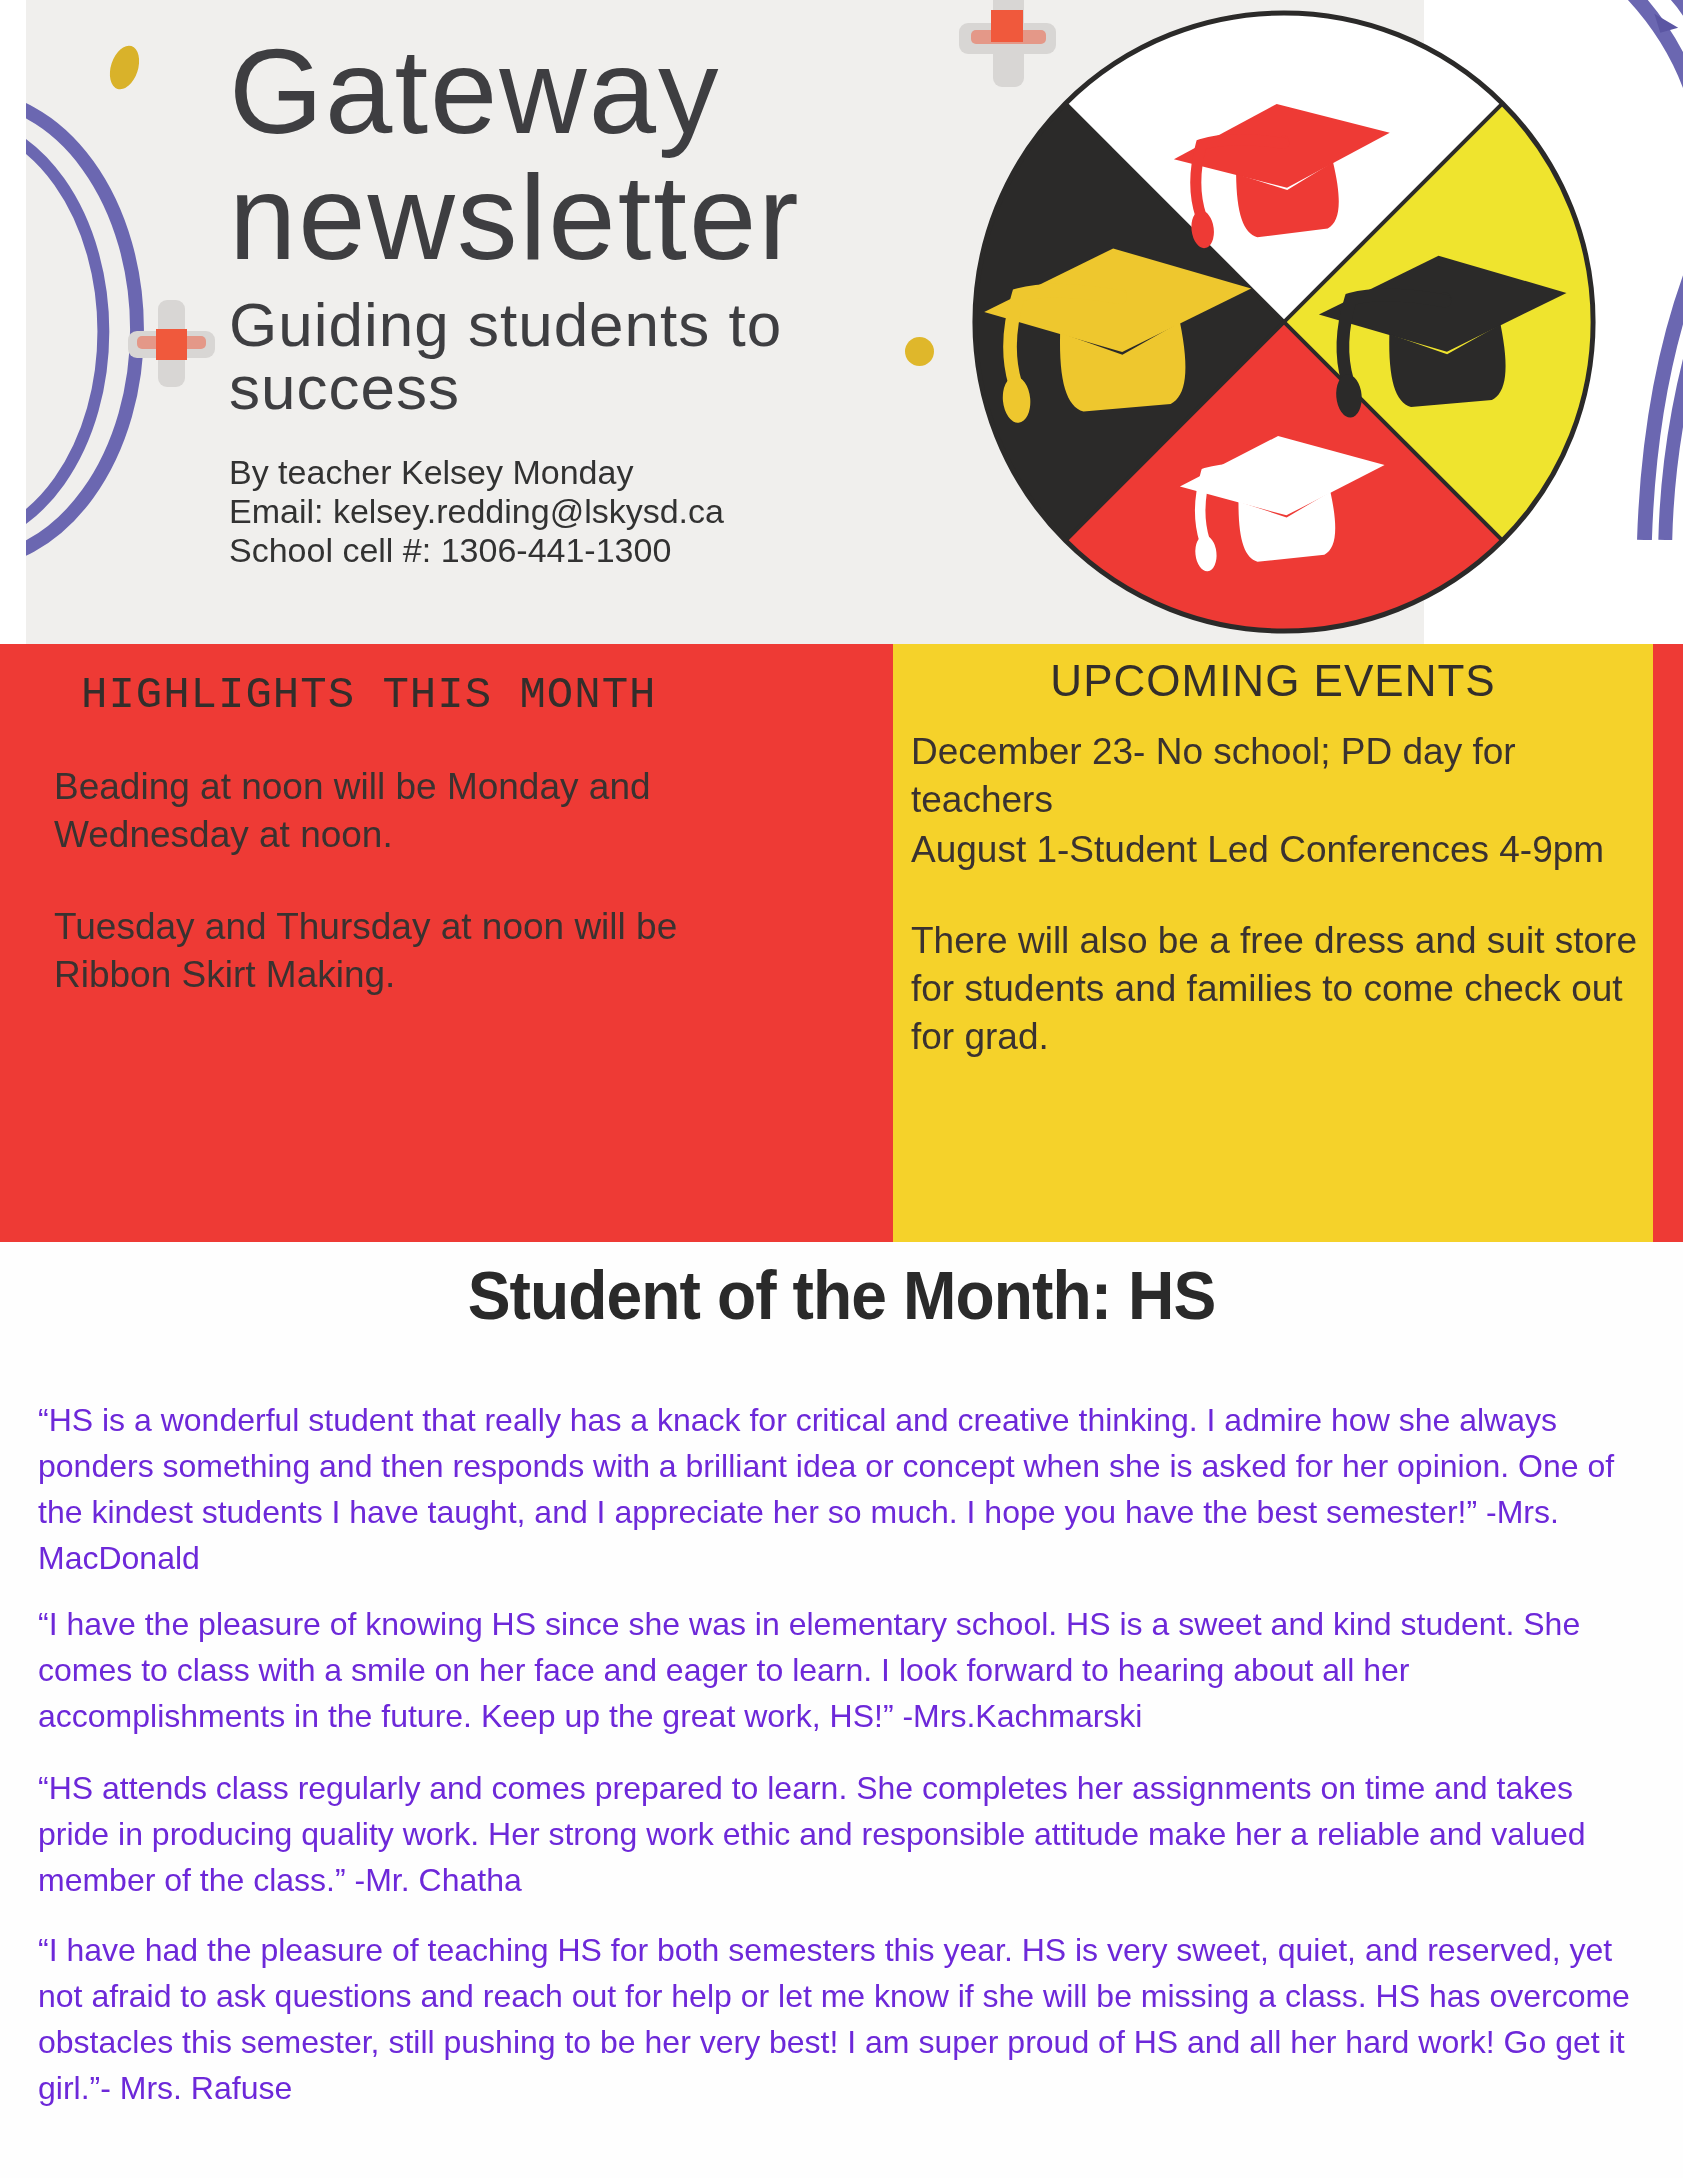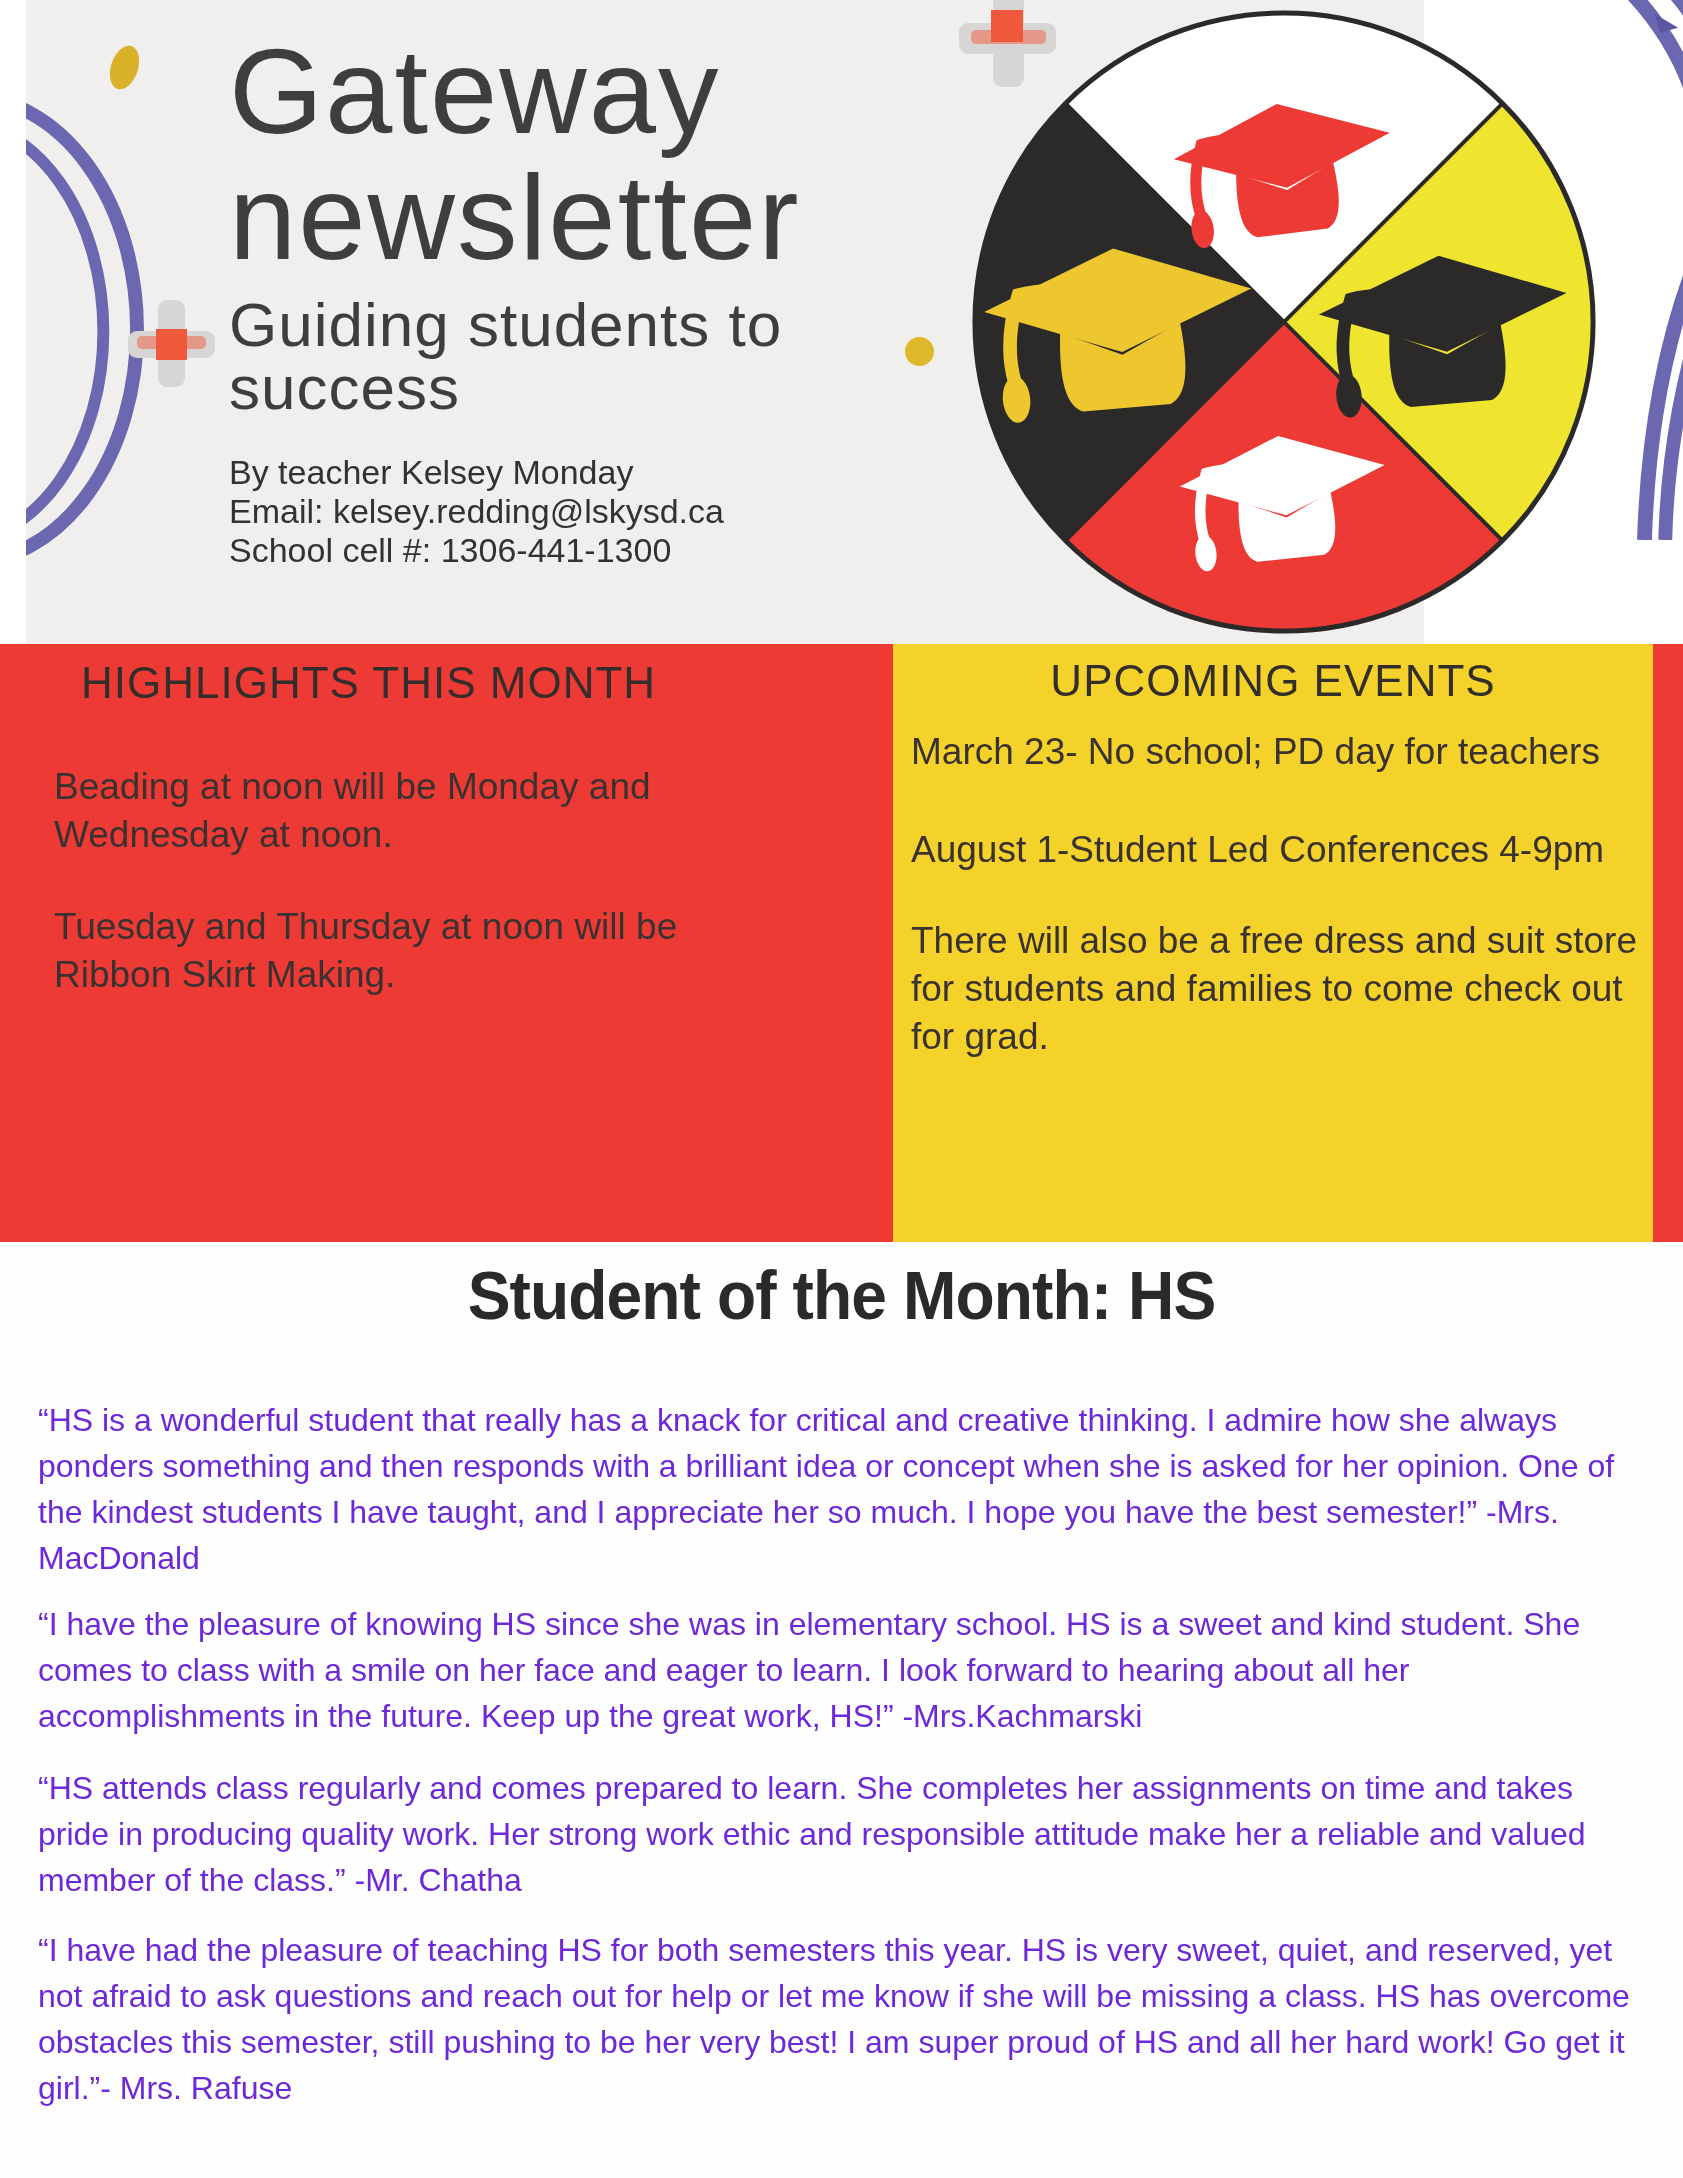--- a/index.html
+++ b/index.html
@@ -35,21 +35,21 @@
   .cross-top{left:933px;top:-12px;width:99px;height:103px;}
   .cross-top .bar-h{left:0;top:35px;width:97px;height:31px;}
   .cross-top .bar-v{left:34px;top:0;width:31px;height:99px;}
   .cross-top .smear{left:12px;top:42px;width:75px;height:14px;}
   .cross-top .core{left:32px;top:22px;width:32px;height:32px;}
 
   
   .band{left:0;top:644px;width:1683px;height:599px;background:var(--red);}
   .yellow-panel{left:893px;top:0;width:760px;height:599px;background:var(--yellow-panel);}
   .col-heading{font-size:44px;letter-spacing:1px;color:#332e2b;font-weight:400;white-space:nowrap;}
-  .hl-heading{left:81px;top:14px;}
+  .hl-heading{left:81px;top:26px;font-family:Liberation Mono, monospace;}
   .ev-heading{left:0;top:12px;width:760px;text-align:center;}
   .col-text{font-size:37px;line-height:48px;color:#3a3230;}
   .hl-item1{left:54px;top:119px;width:693px;}
   .hl-item2{left:54px;top:259px;width:693px;}
   .ev-item1{left:18px;top:84px;width:733px;}
   .ev-item2{left:18px;top:182px;width:733px;}
   .ev-item3{left:18px;top:273px;width:733px;}
 
   
   .bottom{left:0;top:1242px;width:1683px;height:936px;background:#fefefe;padding-left:46px;}
@@ -133,21 +133,21 @@
   </svg>
 </div>
 
 <div class="abs band">
   <div class="abs col-heading hl-heading">HIGHLIGHTS THIS MONTH</div>
   <div class="abs col-text hl-item1">Beading at noon will be Monday and Wednesday at noon.</div>
   <div class="abs col-text hl-item2">Tuesday and Thursday at noon will be Ribbon Skirt Making.</div>
 
   <div class="abs yellow-panel">
     <div class="abs col-heading ev-heading">UPCOMING EVENTS</div>
-    <div class="abs col-text ev-item1">March 23- No school; PD day for teachers</div>
+    <div class="abs col-text ev-item1">December 23- No school; PD day for teachers</div>
     <div class="abs col-text ev-item2">August 1-Student Led Conferences 4-9pm</div>
     <div class="abs col-text ev-item3">There will also be a free dress and suit store for students and families to come check out for grad.</div>
   </div>
 </div>
 
 <div class="abs bottom">
   <div class="abs som-heading">Student of the Month: HS</div>
   <p class="quote q1">“HS is a wonderful student that really has a knack for critical and creative thinking. I admire how she always ponders something and then responds with a brilliant idea or concept when she is asked for her opinion. One of the kindest students I have taught, and I appreciate her so much. I hope you have the best semester!” -Mrs. MacDonald</p>
   <p class="quote q2">“I have the pleasure of knowing HS since she was in elementary school. HS is a sweet and kind student. She comes to class with a smile on her face and eager to learn. I look forward to hearing about all her accomplishments in the future. Keep up the great work, HS!” -Mrs.Kachmarski</p>
   <p class="quote q3">“HS attends class regularly and comes prepared to learn. She completes her assignments on time and takes pride in producing quality work. Her strong work ethic and responsible attitude make her a reliable and valued member of the class.” -Mr. Chatha</p>

